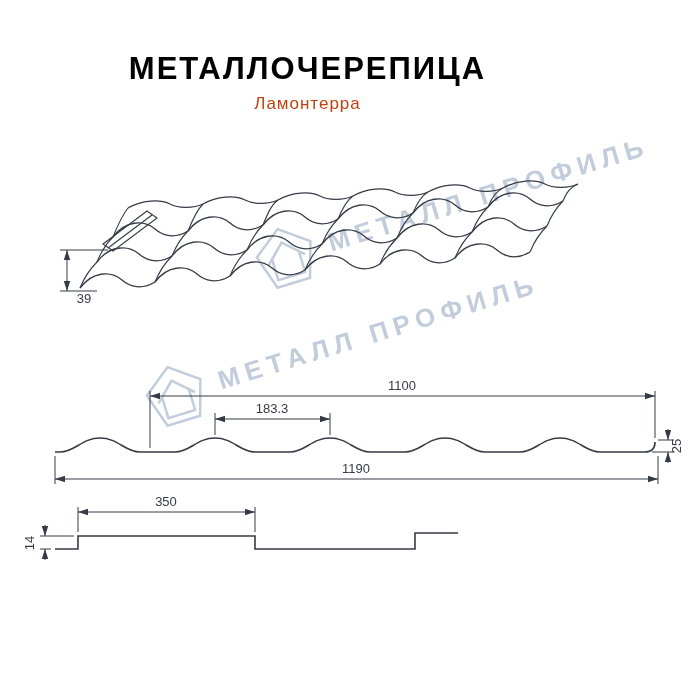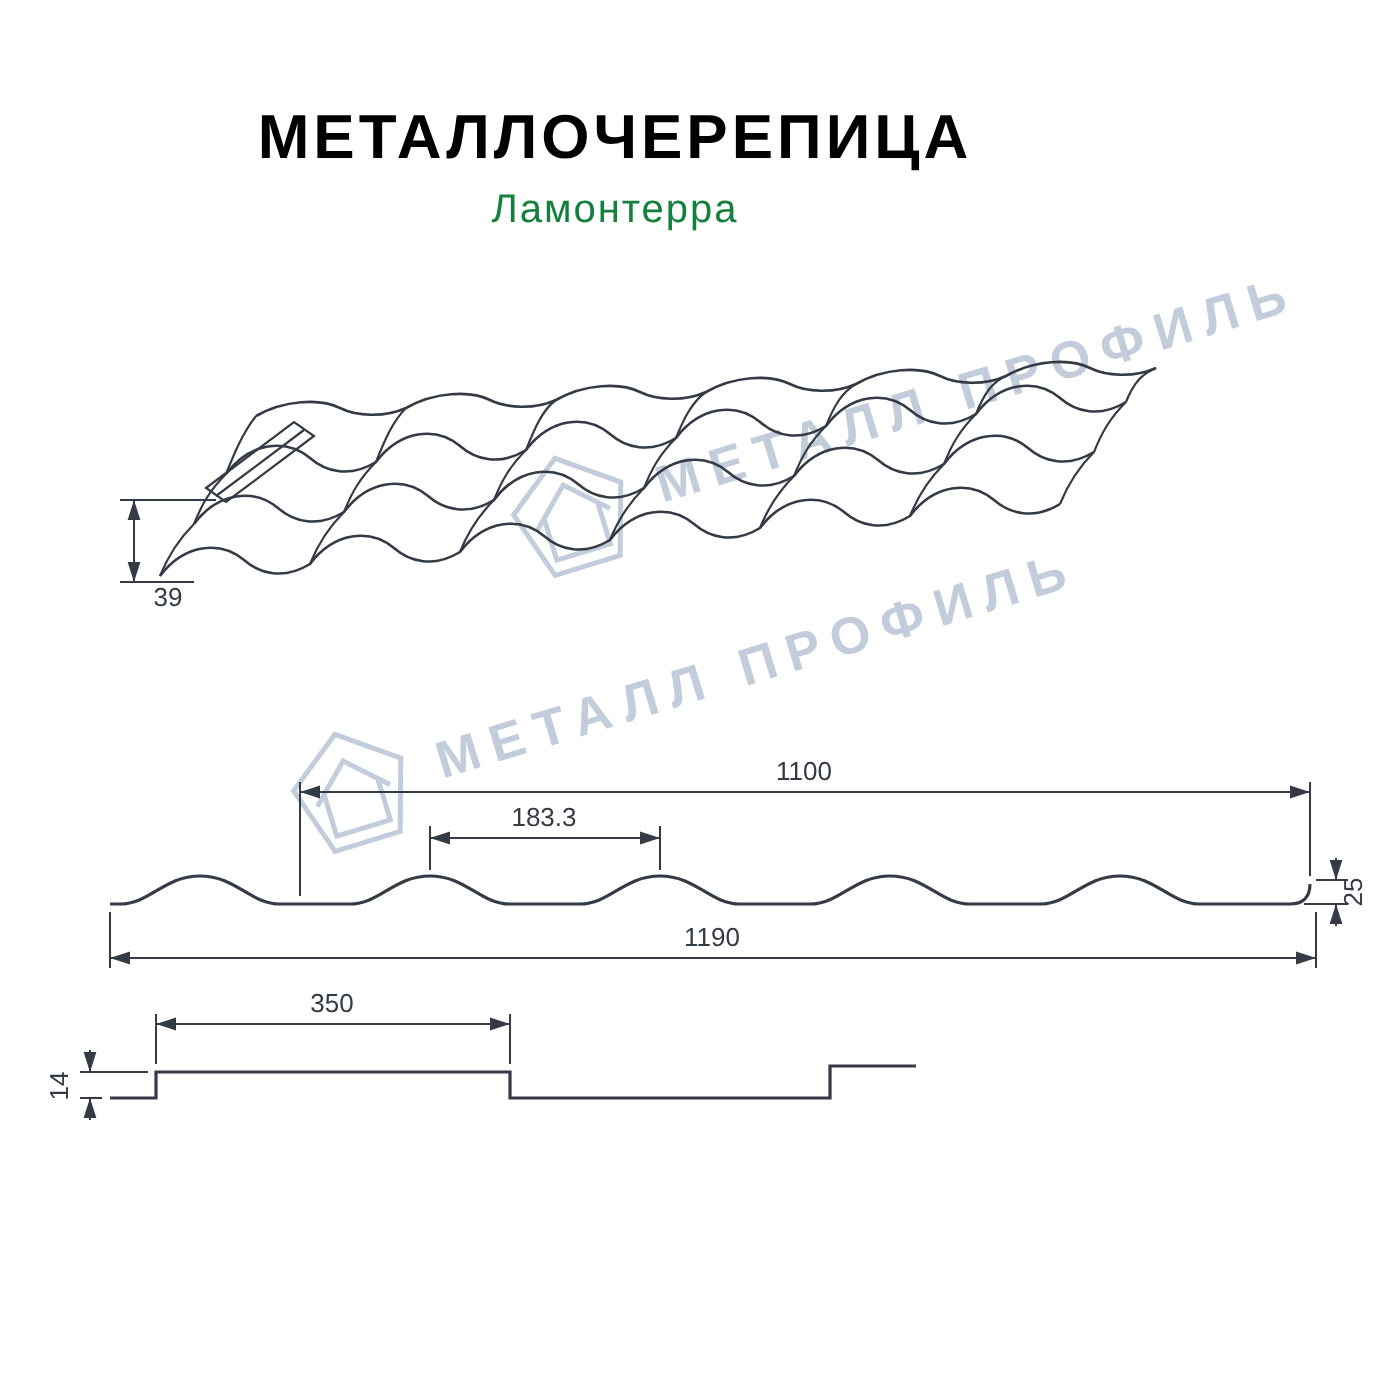--- a/index.html
+++ b/index.html
@@ -7,21 +7,21 @@
     width:700px;height:700px;position:relative;overflow:hidden;
     background:#ffffff;font-family:"Liberation Sans",sans-serif;
   }
   .header{
     position:absolute;top:52px;left:0;width:615px;text-align:center;color:#000;
   }
   .title{
     font-size:31px;font-weight:bold;letter-spacing:2px;line-height:1.1;
   }
   .subtitle{
-    font-size:20px;margin-top:8px;letter-spacing:1px;color:#15803d;
+    font-size:17px;margin-top:8px;letter-spacing:1px;color:#c2410c;
   }
   .wm{
     position:absolute;display:flex;align-items:center;gap:14px;
     transform:rotate(-17deg);transform-origin:left center;
     color:#b3c0d3;opacity:0.8;pointer-events:none;
   }
   .wm-text{
     font-size:26px;font-weight:bold;letter-spacing:6px;white-space:nowrap;
   }
   .wm1{left:256px;top:234px;}

